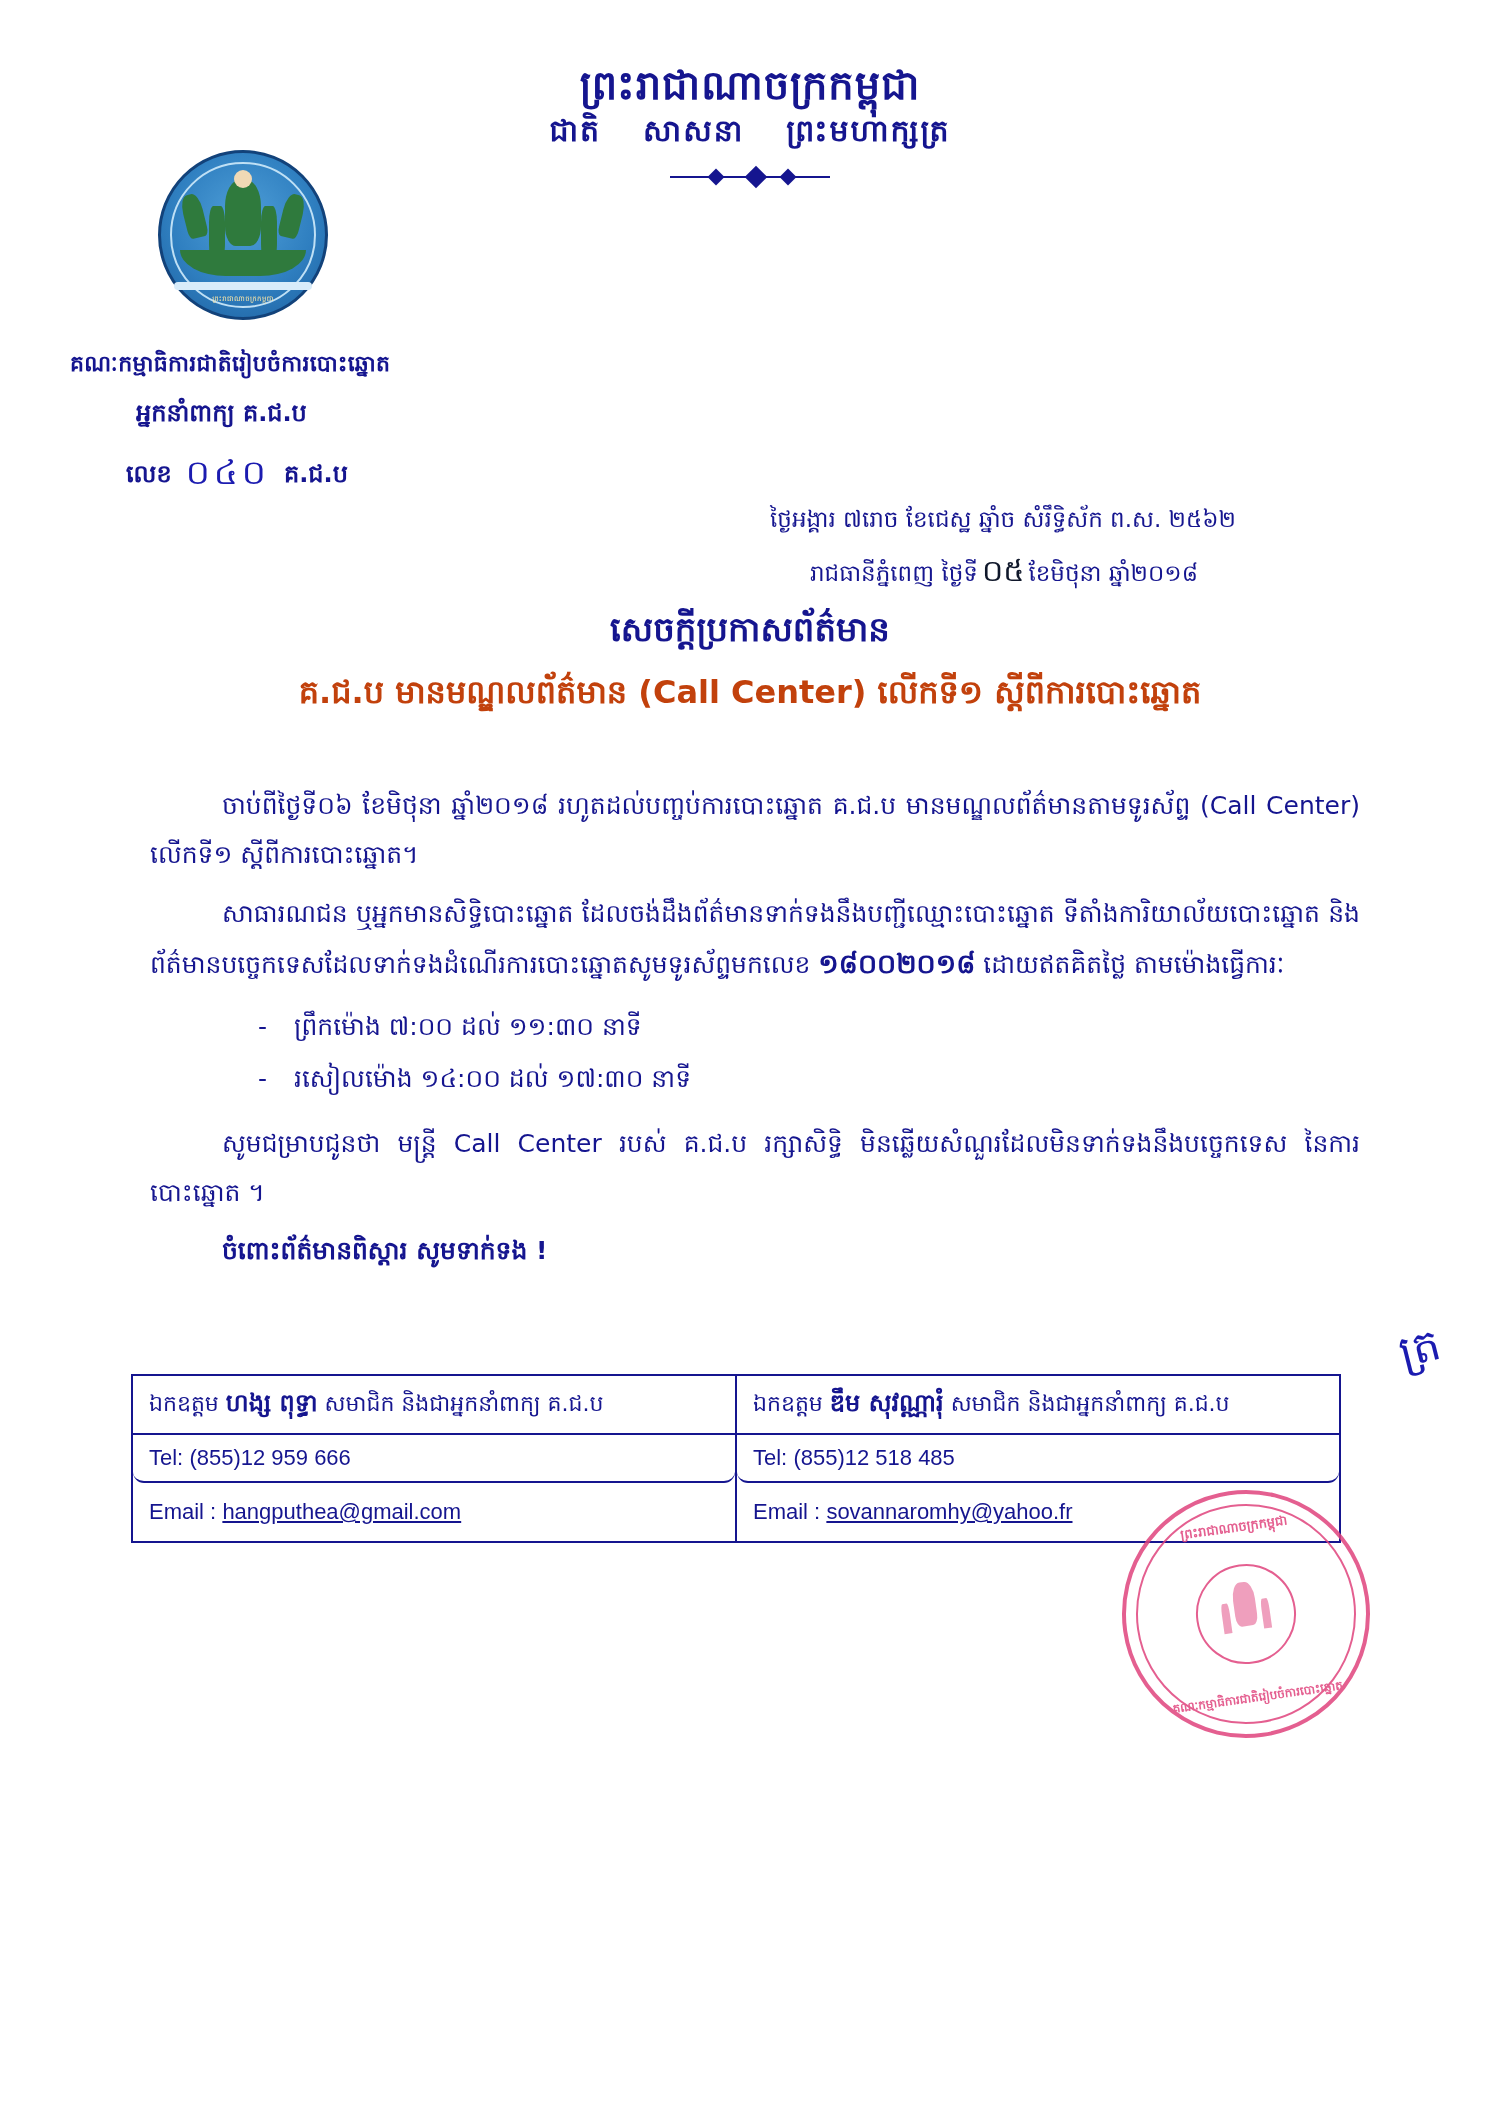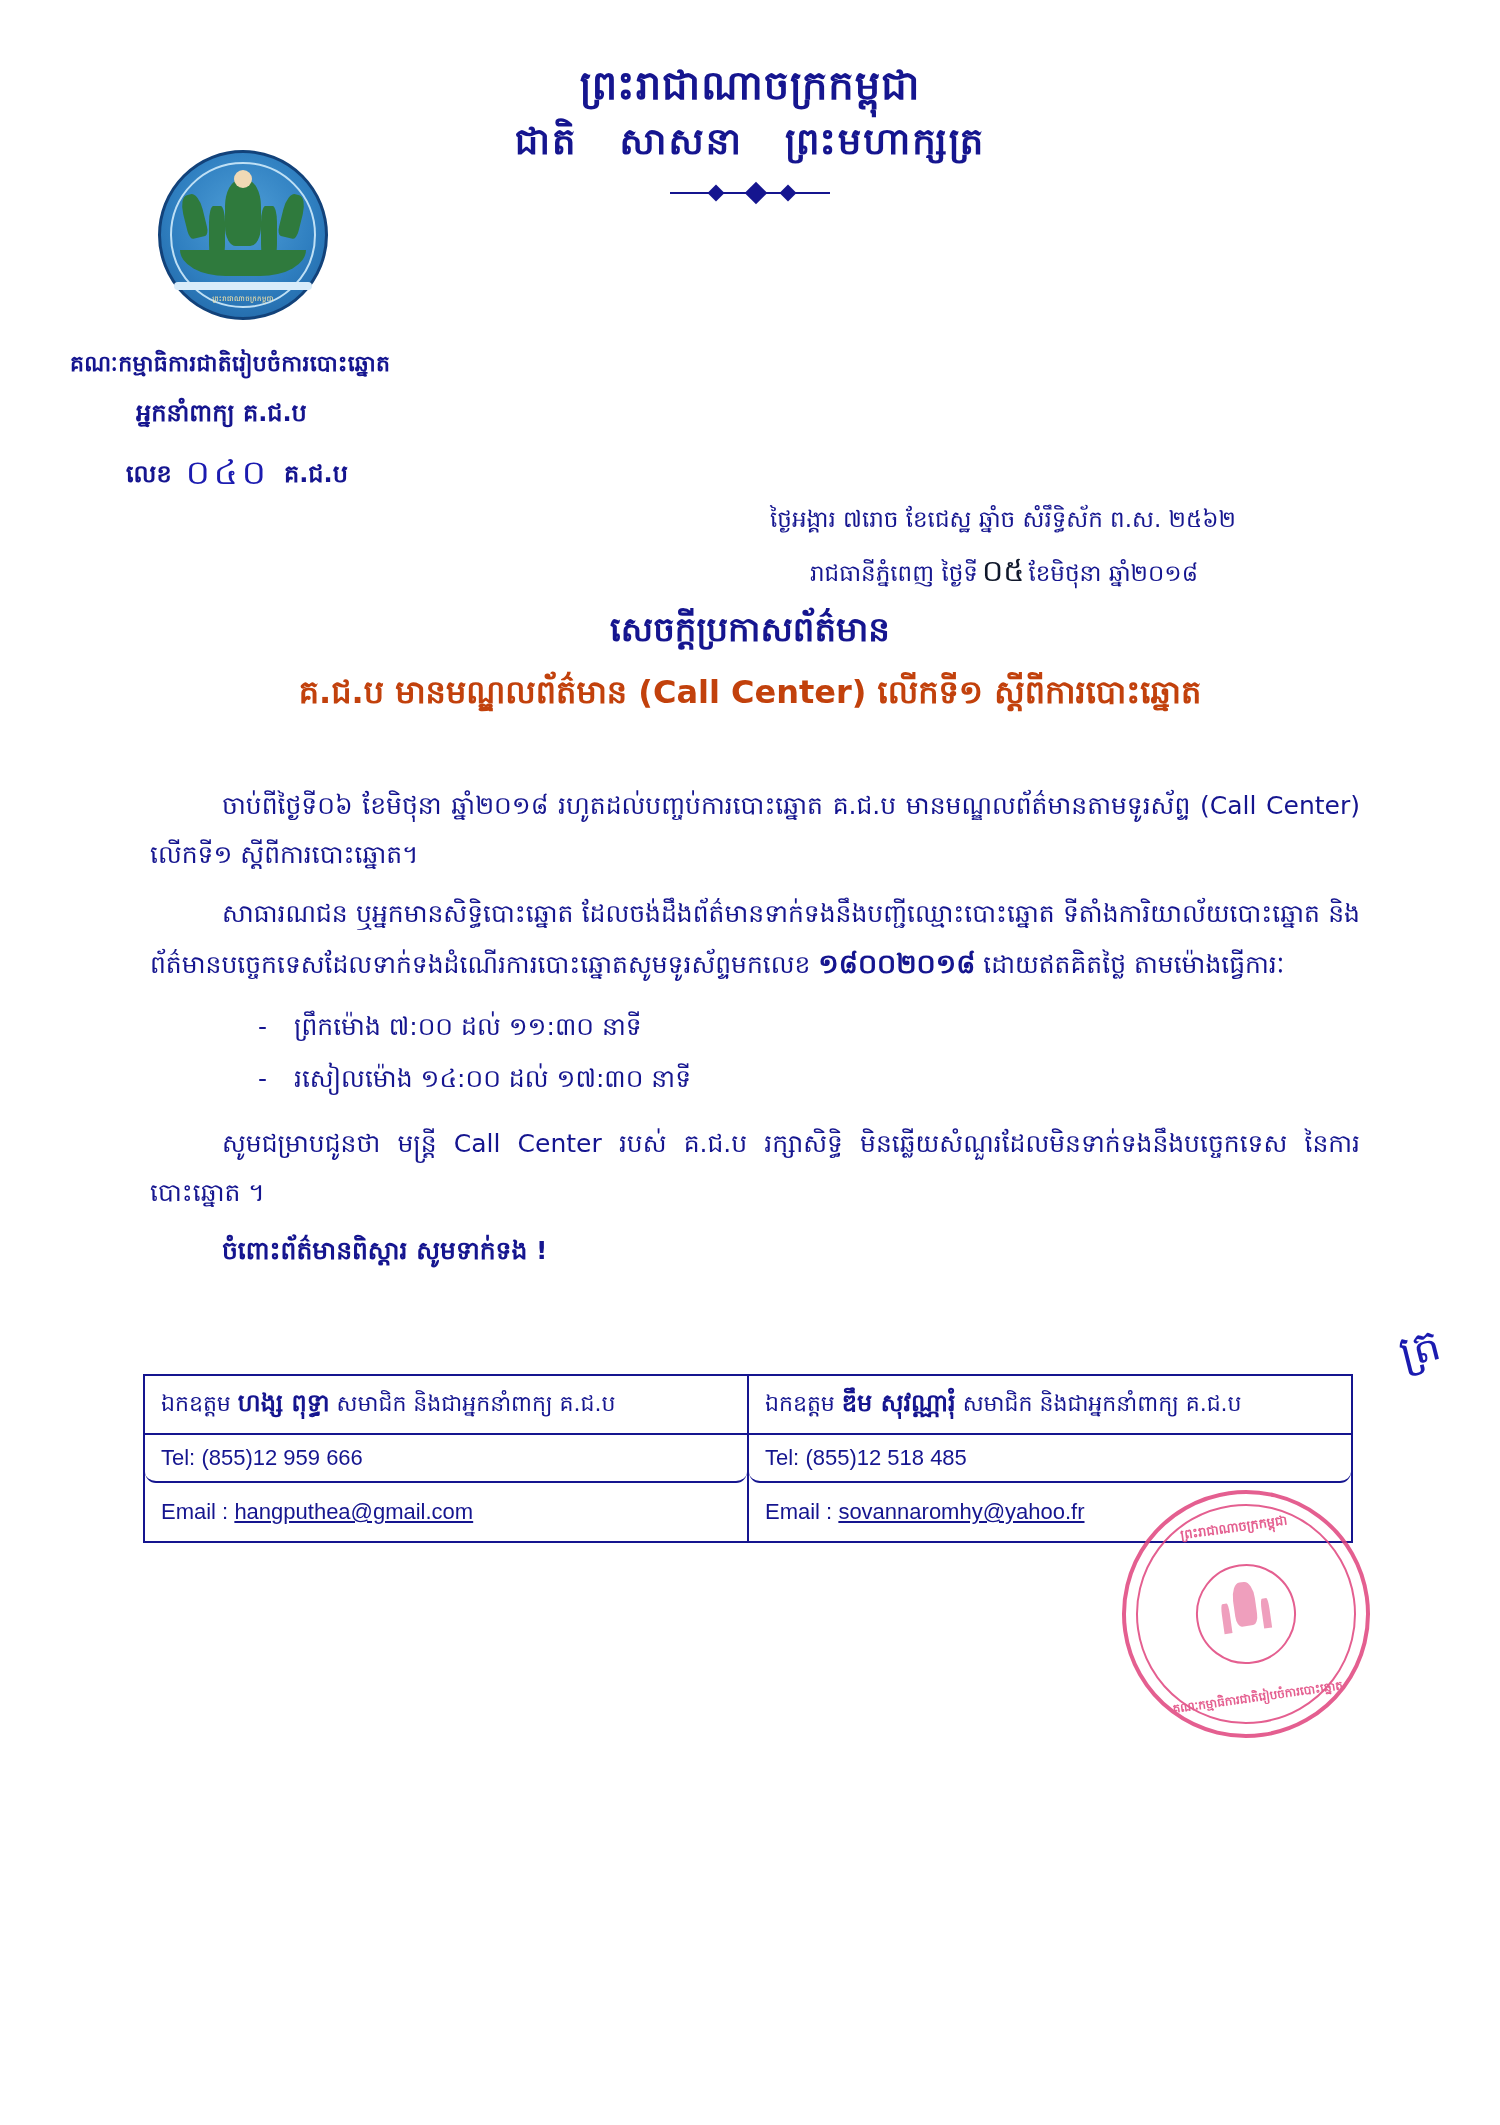--- a/index.html
+++ b/index.html
@@ -27,23 +27,23 @@
     color: #1a1a8c;
   }
   .kingdom-title {
     font-size: 40px;
     font-weight: bold;
     letter-spacing: 1px;
     line-height: 1.25;
     color: #15158f;
   }
   .kingdom-motto {
-    font-size: 37px;
-    font-weight: bold;
-    margin-top: 8px;
+    font-size: 30px;
+    font-weight: bold;
+    margin-top: 2px;
     color: #15158f;
     letter-spacing: 2px;
   }
   .motto-words {
     display: inline-flex;
     gap: 42px;
   }
   .divider-ornament {
     margin: 14px auto 0;
     width: 160px;
@@ -270,21 +270,21 @@
   .note-line {
     margin-top: 26px;
     padding-left: 72px;
     font-weight: bold;
   }
 
   
   .sig-table {
     position: absolute;
     top: 1374px;
-    left: 143px;
+    left: 131px;
     width: 1210px;
     border: 2px solid #15158f;
     border-collapse: collapse;
     color: #15158f;
   }
   .sig-table td {
     border: 2px solid #15158f;
     vertical-align: top;
     padding: 0;
     width: 50%;

